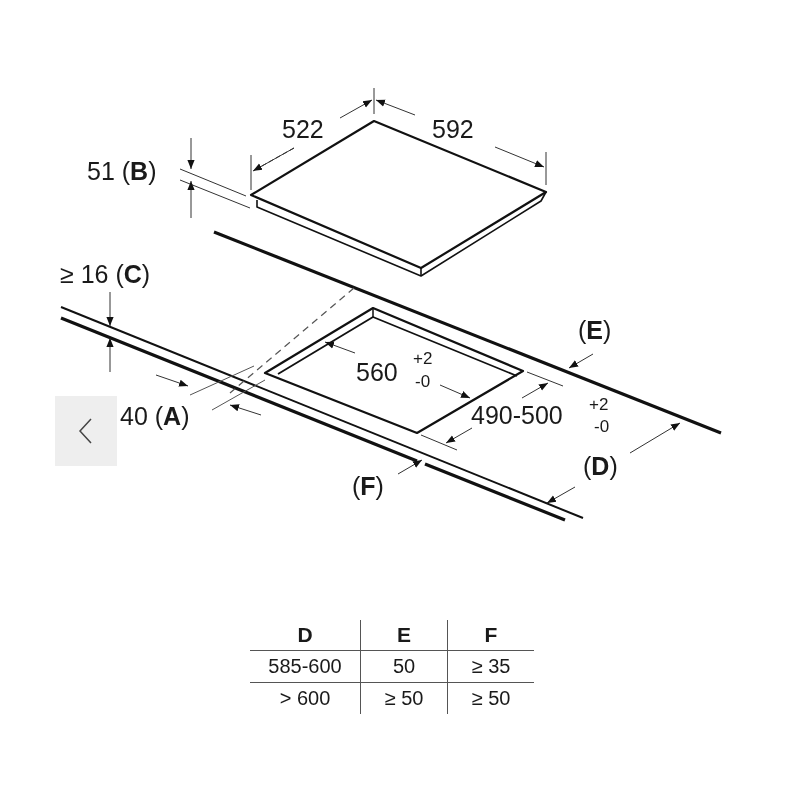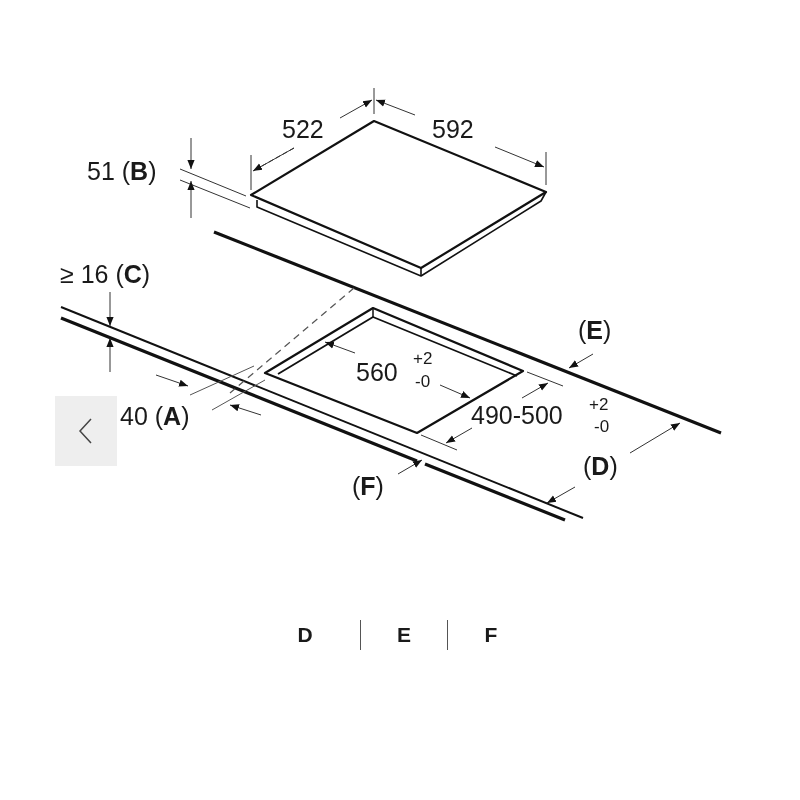--- a/index.html
+++ b/index.html
@@ -131,14 +131,24 @@
 
 <table class="spec-table">
   <thead>
     <tr>
       <th class="c0">D</th>
       <th class="c1">E</th>
       <th class="c2">F</th>
     </tr>
   </thead>
   <tbody>
+    <tr>
+      <td class="c0">585-600</td>
+      <td class="c1">50</td>
+      <td class="c2">≥ 35</td>
+    </tr>
+    <tr>
+      <td class="c0">&gt; 600</td>
+      <td class="c1">≥ 50</td>
+      <td class="c2">≥ 50</td>
+    </tr>
   </tbody>
 </table>
 
 </body></html>

